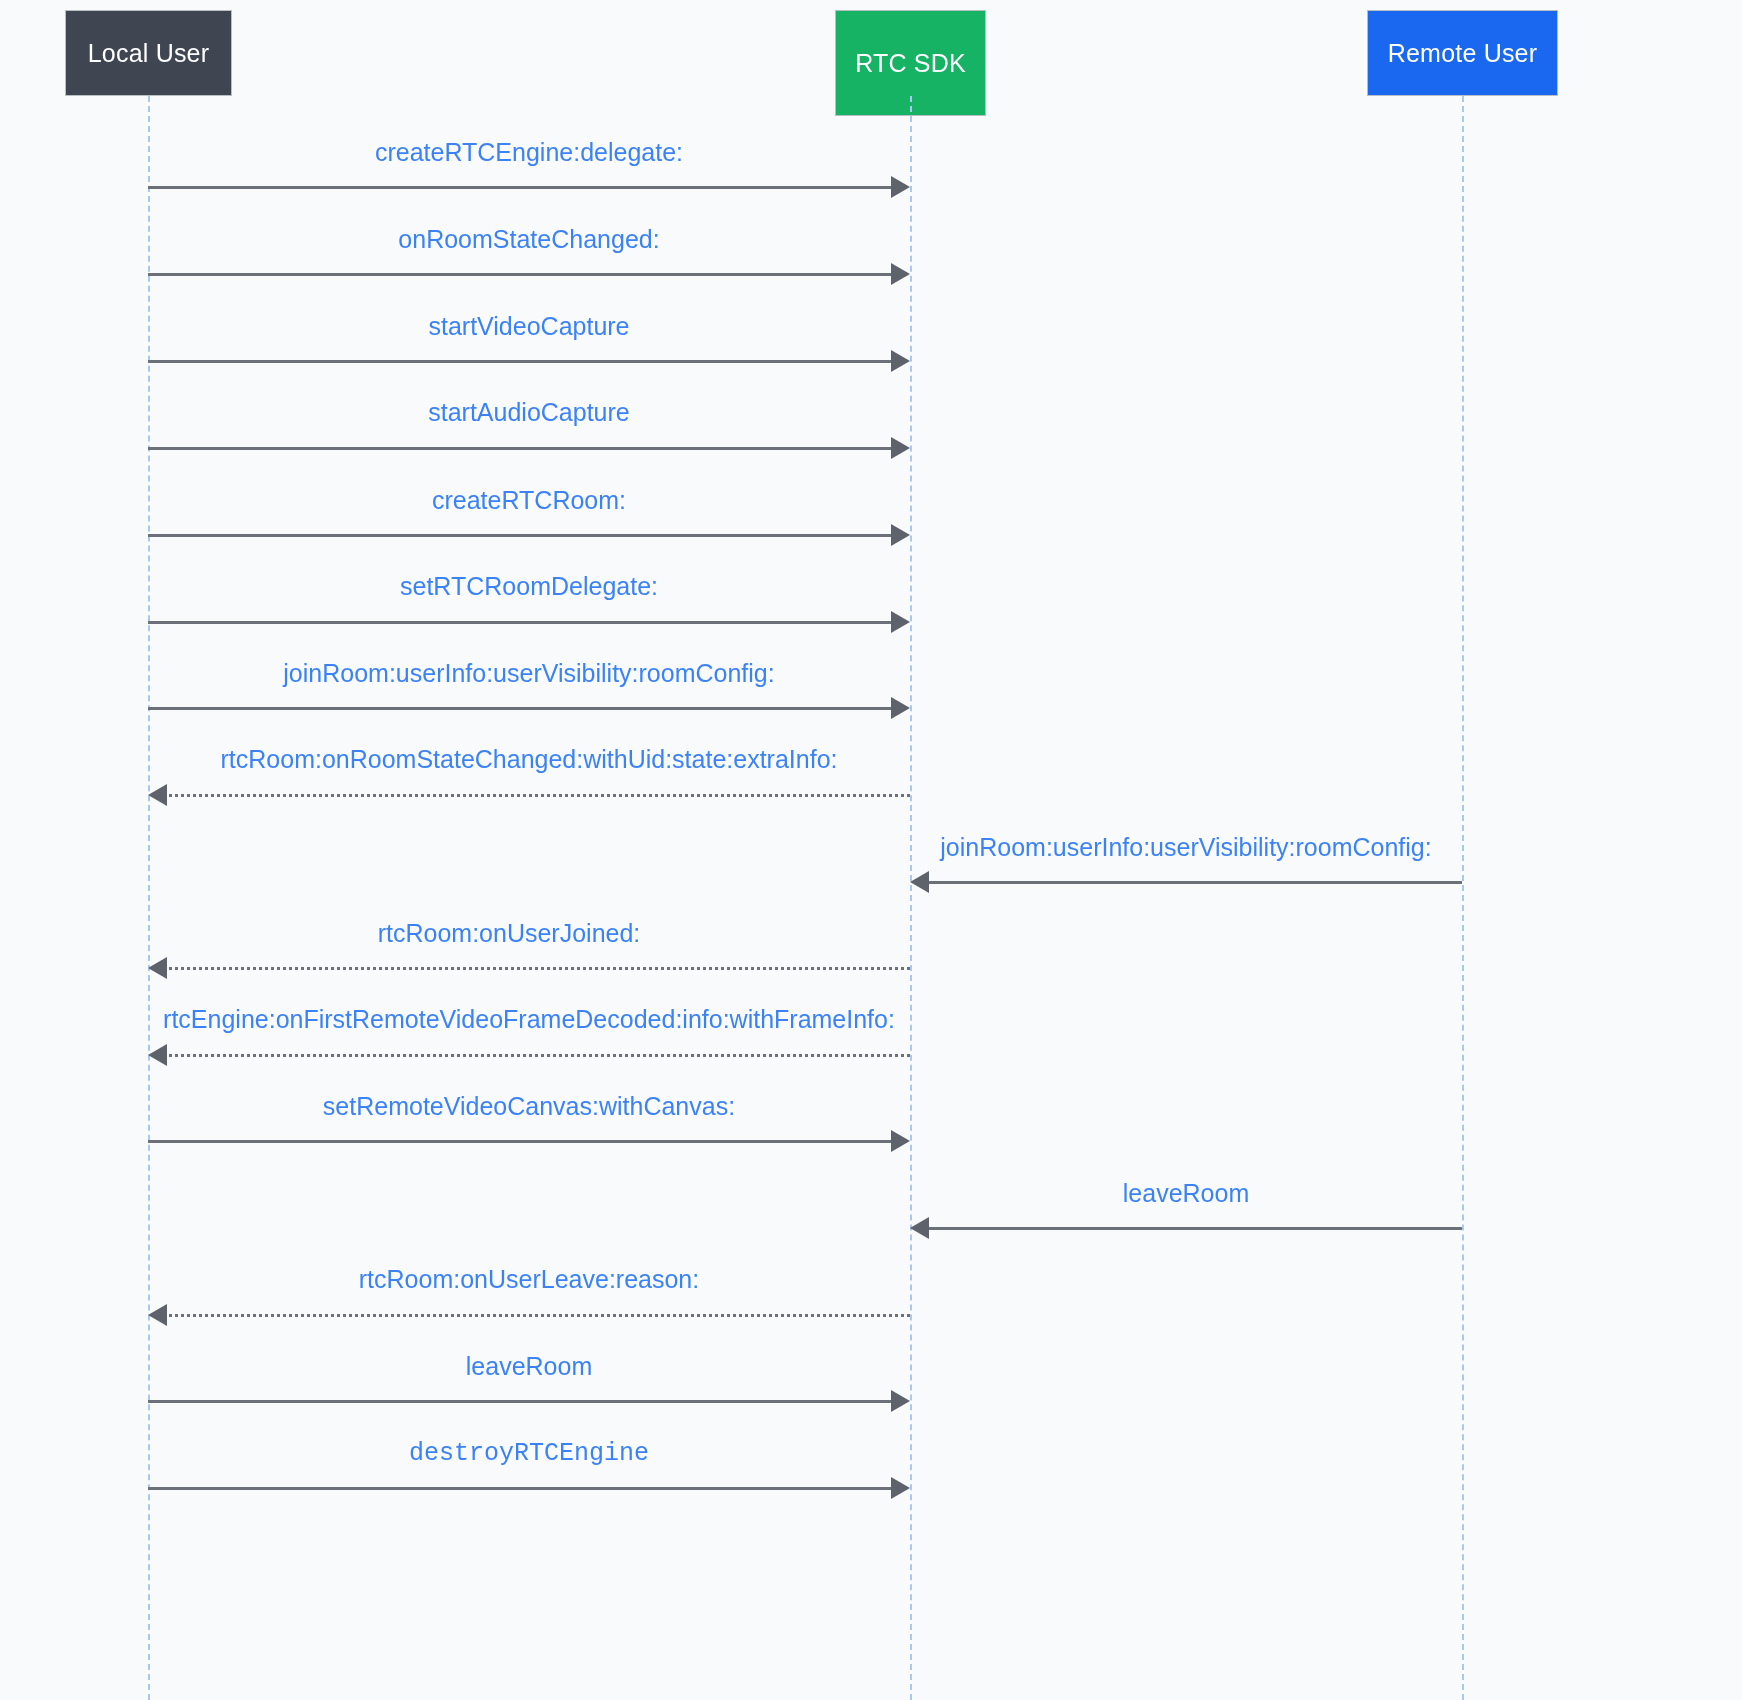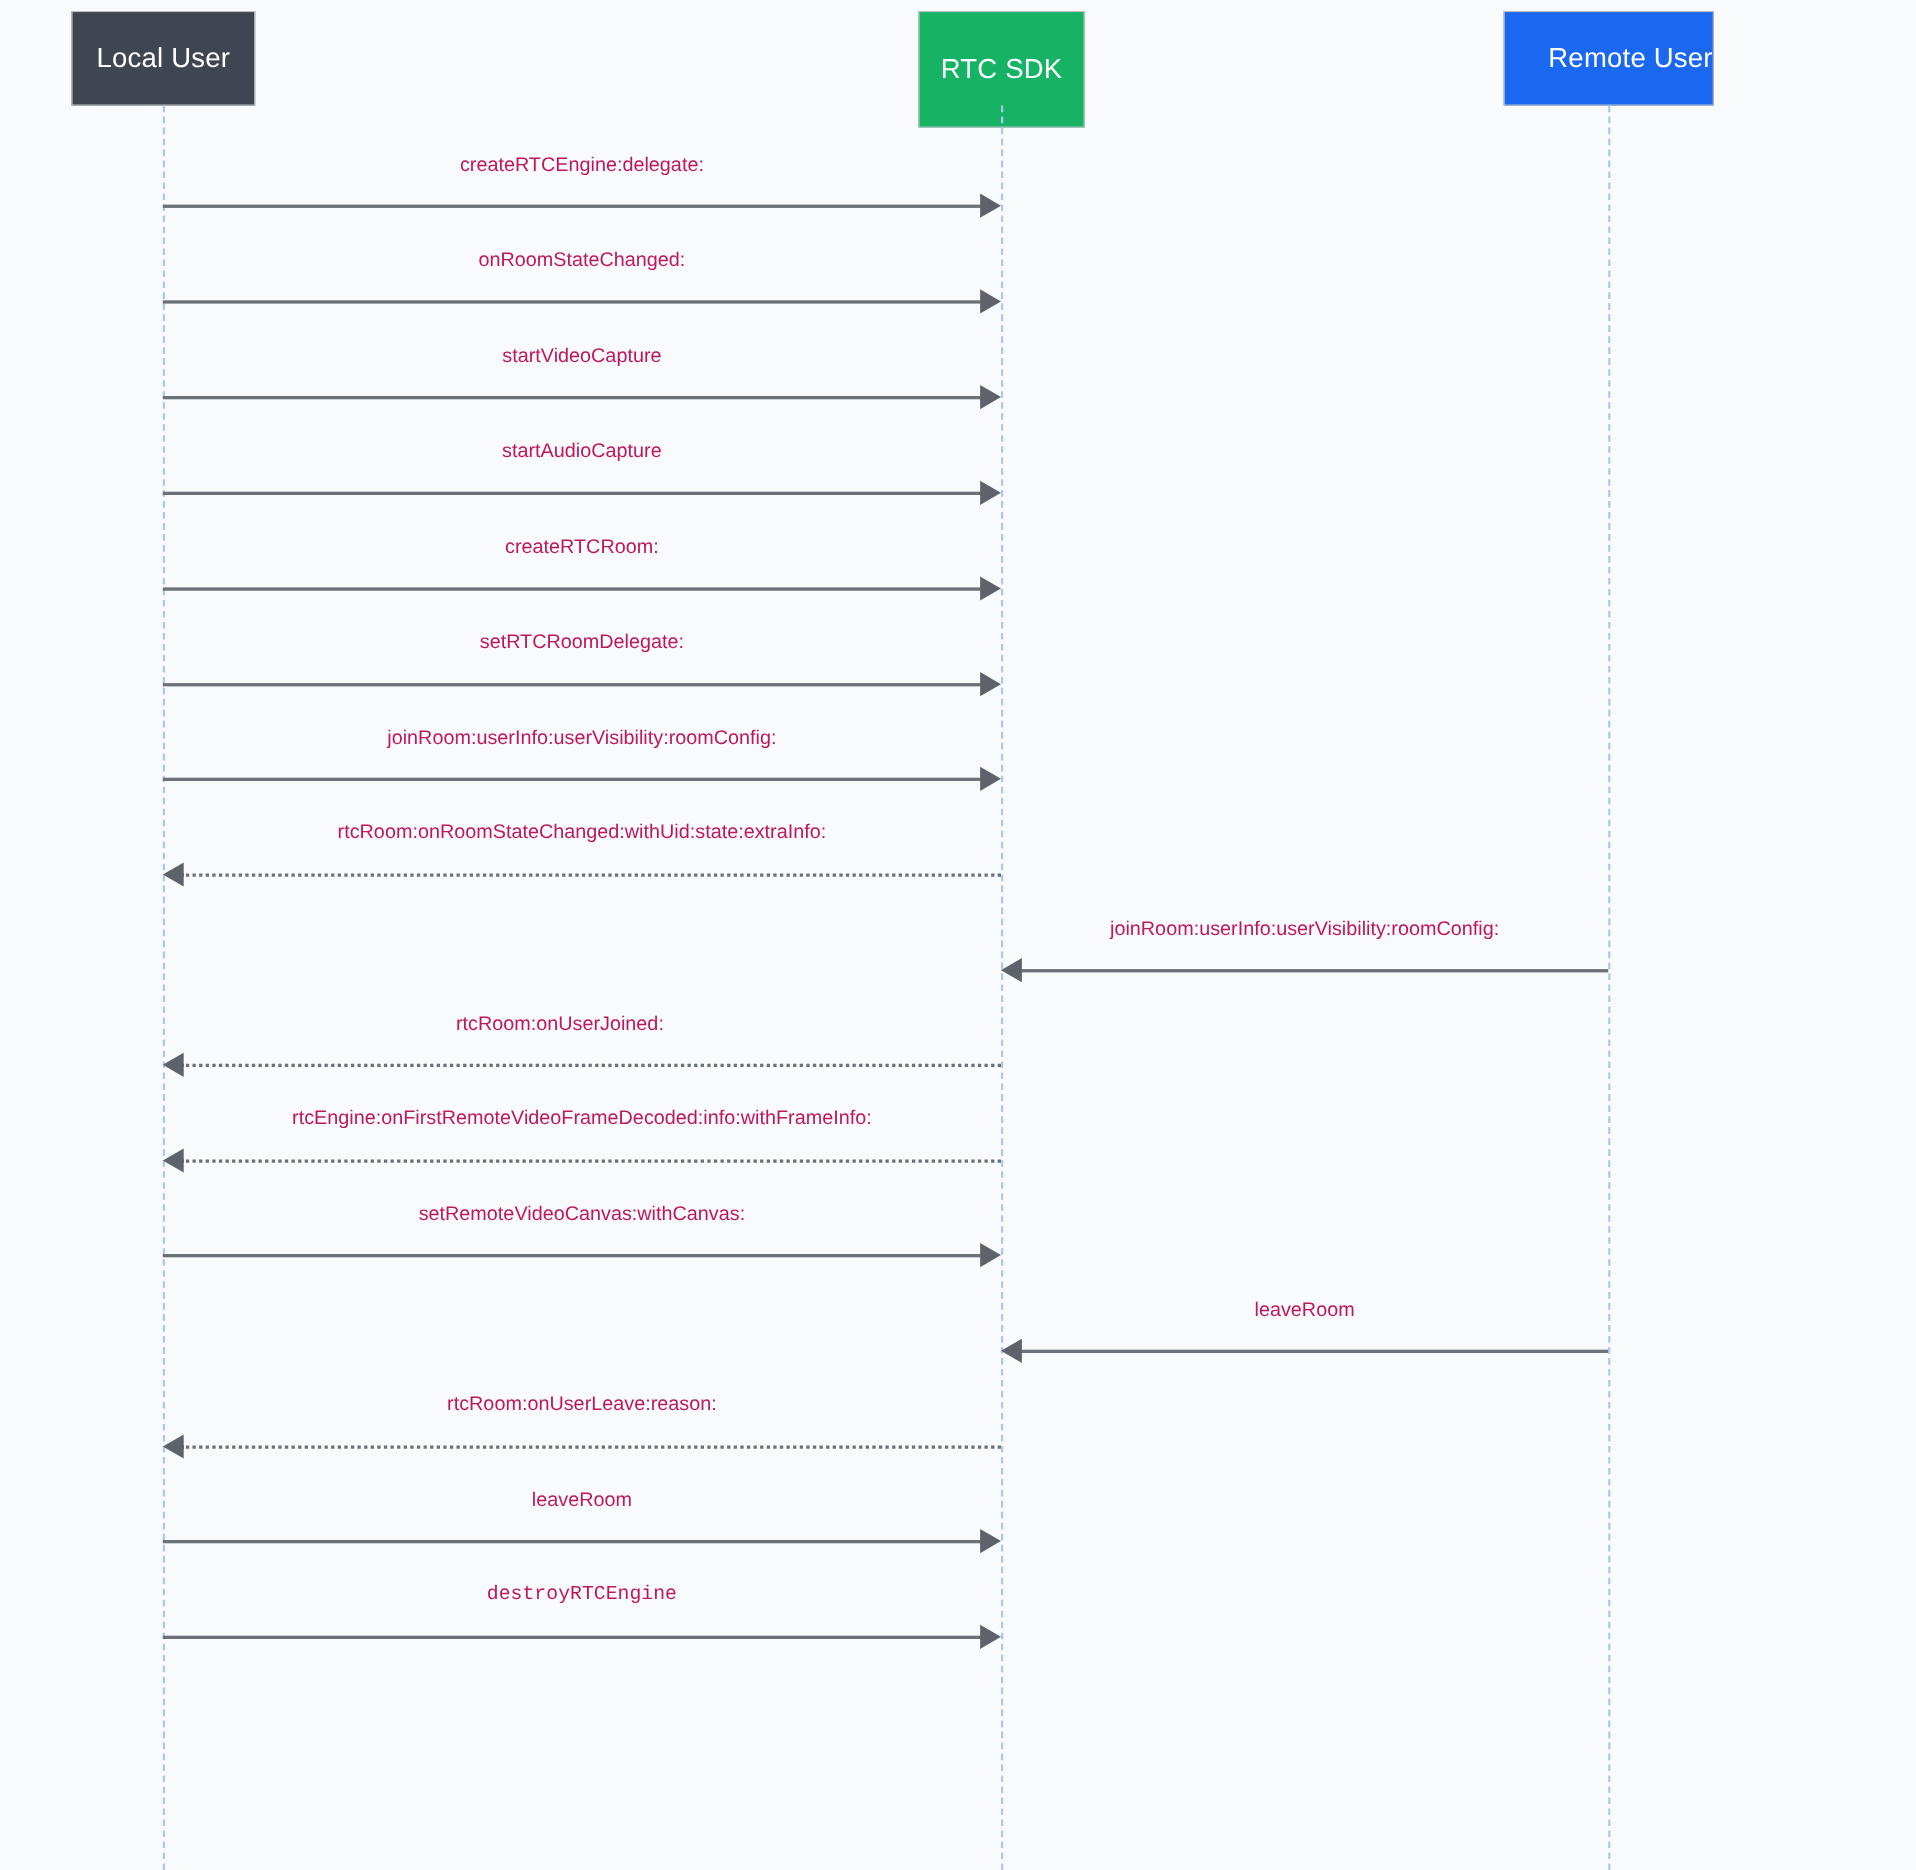--- a/index.html
+++ b/index.html
@@ -35,22 +35,22 @@
   }
   .lifeline {
     position: absolute;
     width: 0;
     border-left: 2px dashed #a9c7f2;
     top: 96px;
     bottom: 0;
   }
   .msg-label {
     position: absolute;
-    font-size: 18px;
-    color: #be185d;
+    font-size: 25px;
+    color: #3b82f6;
     white-space: nowrap;
     text-align: center;
     transform: translateX(-50%);
     line-height: 1;
     user-select: none;
   }
   .msg-line {
     position: absolute;
     height: 0;
     border-top: 3px solid #6c7179;
@@ -76,21 +76,21 @@
 <body>
 
 <div id="diagram">
 
   <div class="actor-box" style="left:65px; top:10px; width:167px; height:86px; background:#404552;">
     <span>Local User</span>
   </div>
   <div class="actor-box" style="left:835px; top:10px; width:151px; height:106px; background:#16b364;">
     <span>RTC SDK</span>
   </div>
-  <div class="actor-box" style="left:1367px; top:10px; width:191px; height:86px; background:#1a68f0;justify-content:flex-end;">
+  <div class="actor-box" style="left:1367px; top:10px; width:191px; height:86px; background:#1a68f0;">
     <span>Remote User</span>
   </div>
 
   <div class="lifeline" style="left:148px;"></div>
   <div class="lifeline" style="left:910px;"></div>
   <div class="lifeline" style="left:1462px;"></div>
 
   <div id="messages">
       <div>
         <div class="msg-label" style="left: 529px; top: 140px;">createRTCEngine:delegate:</div>

